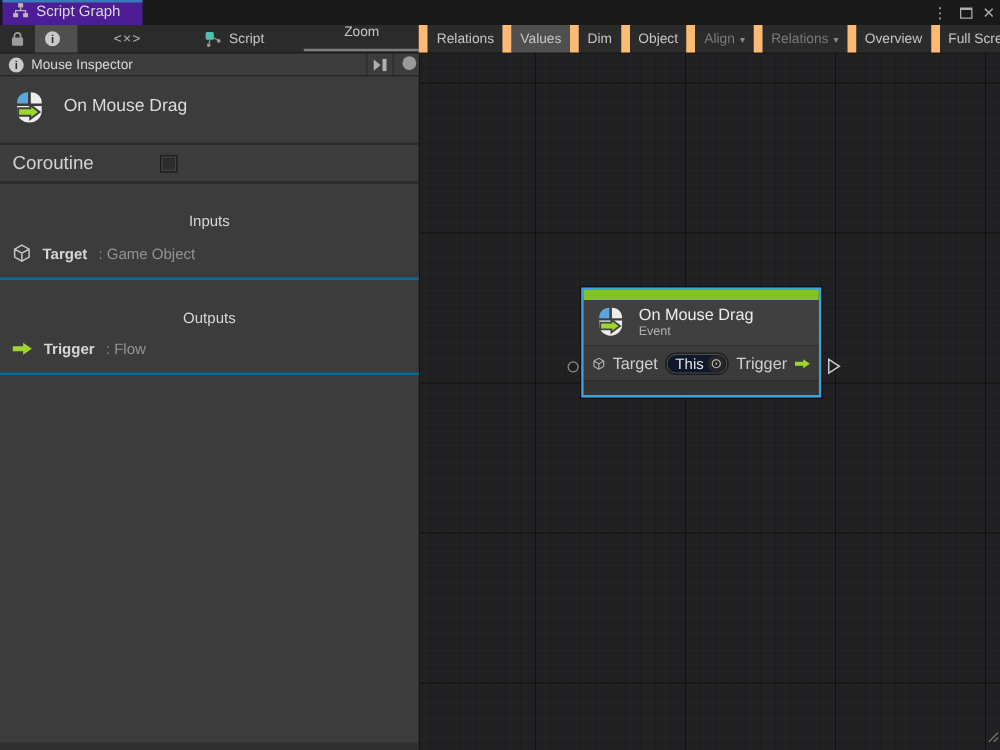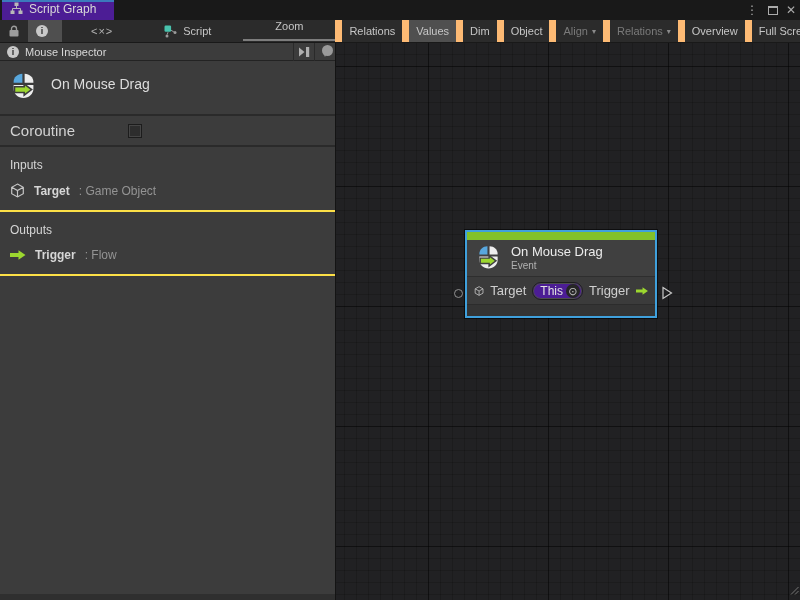--- a/index.html
+++ b/index.html
@@ -39,21 +39,21 @@
   .inspector{width:336px;background:#3c3c3c;border-right:1px solid #141414;display:flex;flex-direction:column;color:#d2d2d2;}
   .insp-header{height:18px;background:#3c3c3c;border-bottom:1px solid #232323;display:flex;align-items:center;padding:0 0 0 7px;font-size:11px;color:#d8d8d8;}
   .infodot{width:12px;height:12px;border-radius:50%;background:#c9c9c9;color:#2b2b2b;font-size:9px;font-weight:bold;display:inline-flex;align-items:center;justify-content:center;margin-right:6px;font-style:normal;}
   .insp-header .spacer{flex:1;}
   .hdr-ic{display:flex;align-items:center;justify-content:center;width:21px;height:18px;border-left:1px solid #2a2a2a;}
   .unit-head{display:flex;align-items:flex-start;gap:14px;padding:10px 10px 13px 10px;border-bottom:2px solid #2a2a2a;}
   .unit-head .title{font-size:14px;color:#dcdcdc;margin-top:5px;}
   .row-coroutine{display:flex;align-items:center;height:31px;padding:0 10px;border-bottom:2px solid #2a2a2a;font-size:15px;color:#d2d2d2;}
   .row-coroutine .lbl{width:118px;}
   .checkbox{width:14px;height:14px;background:#2d2d2d;border:1px solid #1c1c1c;box-shadow:inset 0 0 0 1px #454545;}
-  .section{padding:11px 10px 12px 10px;border-bottom:2px solid #fde047;}
+  .section{padding:23px 10px 12px 10px;border-bottom:2px solid #0369a1;text-align:center;}
   .sec-title{font-size:12px;color:#d6d6d6;margin-bottom:11px;}
   .port-row{display:flex;align-items:center;gap:9px;font-size:12px;}
   .port-row .pname{font-weight:bold;color:#d6d6d6;}
   .port-row .ptype{color:#949494;}
   .insp-rest{flex:1;border-bottom:6px solid #2f2f2f;}
 
   
   .canvas{position:relative;flex:1;background-color:#212123;
     background-image:
       linear-gradient(to right, rgba(0,0,0,0.42) 1px, transparent 1px),
@@ -66,21 +66,21 @@
   
   .node{position:absolute;left:129px;top:187px;width:192px;height:88px;border:2px solid #3fa0dc;background:#3d3d3d;box-shadow:0 0 0 1px rgba(0,0,0,0.55);display:flex;flex-direction:column;}
   .node .greenbar{height:8px;background:#82c129;}
   .node .nhead{display:flex;align-items:center;gap:10px;padding:4px 9px 5px 9px;background:#404040;border-bottom:1px solid #2e2e2e;}
   .node .ntitles{display:flex;flex-direction:column;gap:1px;}
   .node .ntitle{font-size:13px;color:#ececec;}
   .node .nsub{font-size:10px;color:#b2b2b2;}
   .node .nbody{display:flex;align-items:center;gap:6px;padding:0 7px;height:27px;background:#3b3b3b;}
   .node .plabel{font-size:13px;color:#cfcfcf;}
   .node .nfoot{flex:1;background:#343434;border-top:1px solid #2c2c2c;}
-  .pill{display:inline-flex;align-items:center;gap:3px;background:#4c1d95;border:1px solid #1e1e1e;box-shadow:inset 0 0 0 1px #4e4e4e;border-radius:9px;padding:1px 2px 1px 7px;}
+  .pill{display:inline-flex;align-items:center;gap:3px;background:#0f172a;border:1px solid #1e1e1e;box-shadow:inset 0 0 0 1px #4e4e4e;border-radius:9px;padding:1px 2px 1px 7px;}
   .pill .pv{font-size:12px;color:#e2e2e2;}
   .pill .picker{width:14px;height:14px;border-radius:50%;background:#262626;color:#c3c3c3;font-size:11px;line-height:14px;display:inline-flex;align-items:center;justify-content:center;}
   .trig-lbl{margin-left:auto;}
   .port-in{position:absolute;left:118px;top:246px;width:9px;height:9px;border-radius:50%;border:1px solid #909090;}
   .port-out{position:absolute;left:326px;top:243px;}
   .grip{position:absolute;right:1px;bottom:1px;}
 </style>
 </head>
 <body>
 

